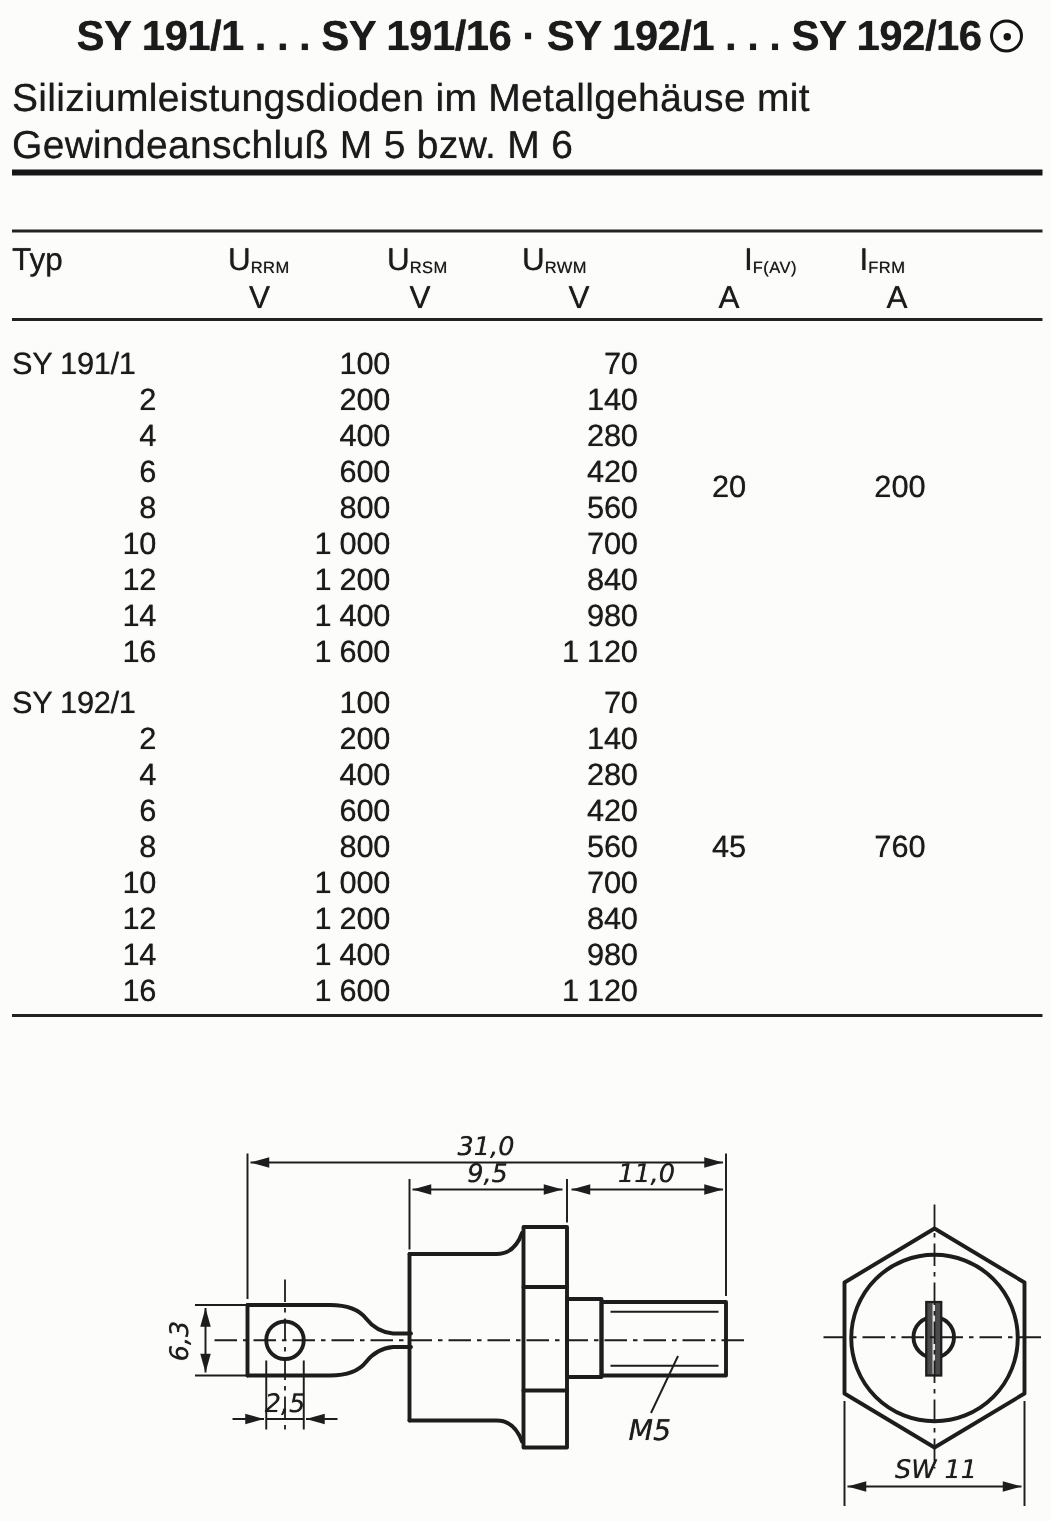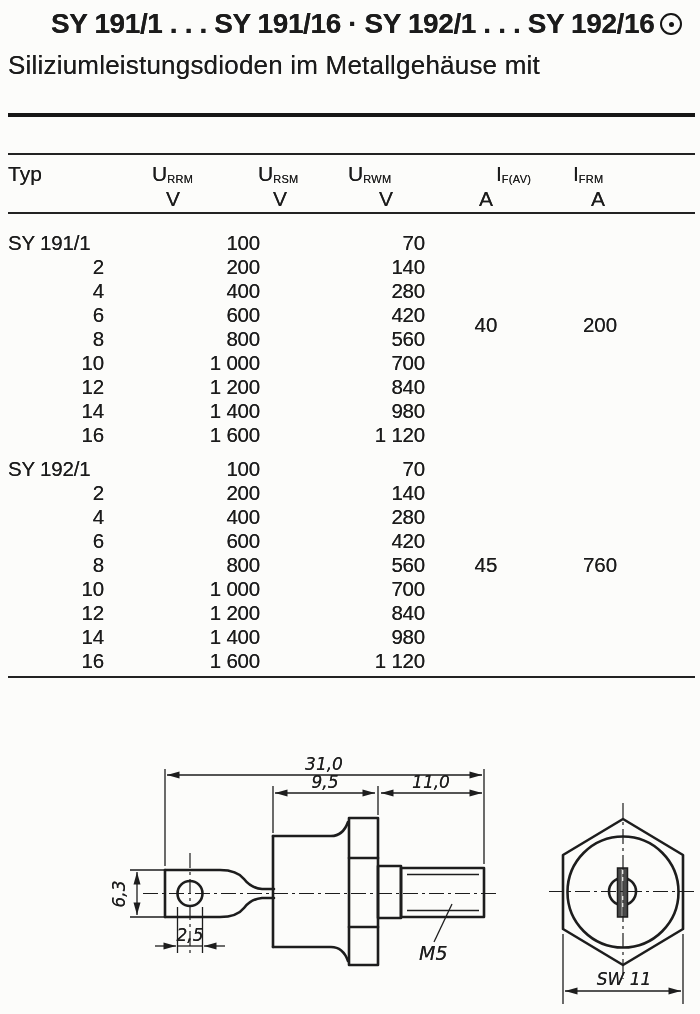--- a/index.html
+++ b/index.html
@@ -48,20 +48,21 @@
 </head>
 <body>
 
 <div id="page">
 
   <div class="title">SY 191/1 . . . SY 191/16 · SY 192/1 . . . SY 192/16</div>
   <div class="mark"></div>
 
   <div class="subtitle">
     <div>Siliziumleistungsdioden im Metallgehäuse mit</div>
+    <div>Gewindeanschluß M 5 bzw. M 6</div>
   </div>
 
   <div class="rule thick"></div>
   <div class="rule r1"></div>
   <div class="rule r2"></div>
   <div class="rule r3"></div>
 
   <div class="colhead" style="left:8px"><span>Typ</span></div>
   <div class="colhead" style="left:152px"><span>U</span><span class="sub">RRM</span></div>
   <div class="colhead" style="left:258px"><span>U</span><span class="sub">RSM</span></div>
@@ -115,21 +116,21 @@
         <div class="row">
           <div class="cell c0">14</div>
           <div class="cell c1">1 400</div>
           <div class="cell c2">980</div>
         </div>
         <div class="row">
           <div class="cell c0">16</div>
           <div class="cell c1">1 600</div>
           <div class="cell c2">1 120</div>
         </div>
-        <div class="ifval ifav">40</div>
+        <div class="ifval ifav">20</div>
         <div class="ifval ifrm">200</div>
       </div>
       <div class="group">
         <div class="row">
           <div class="cell c0 grouplabel">SY 192/1</div>
           <div class="cell c1">100</div>
           <div class="cell c2">70</div>
         </div>
         <div class="row">
           <div class="cell c0">2</div>

